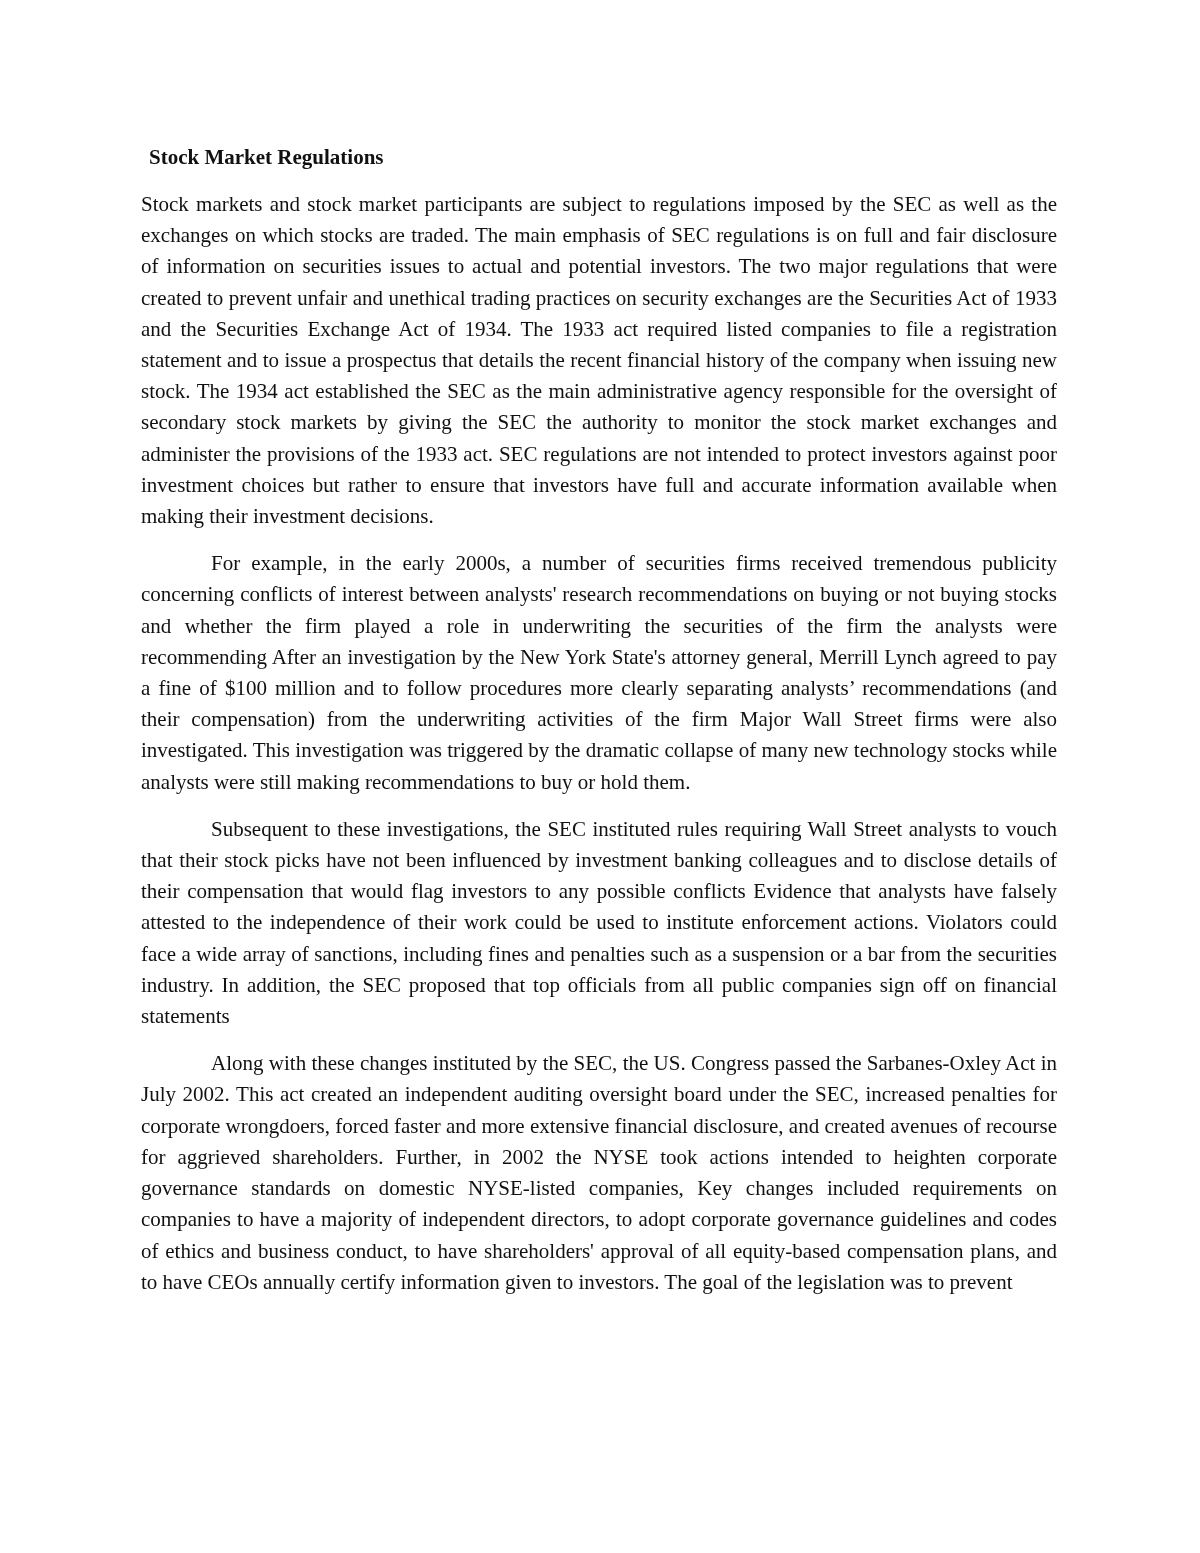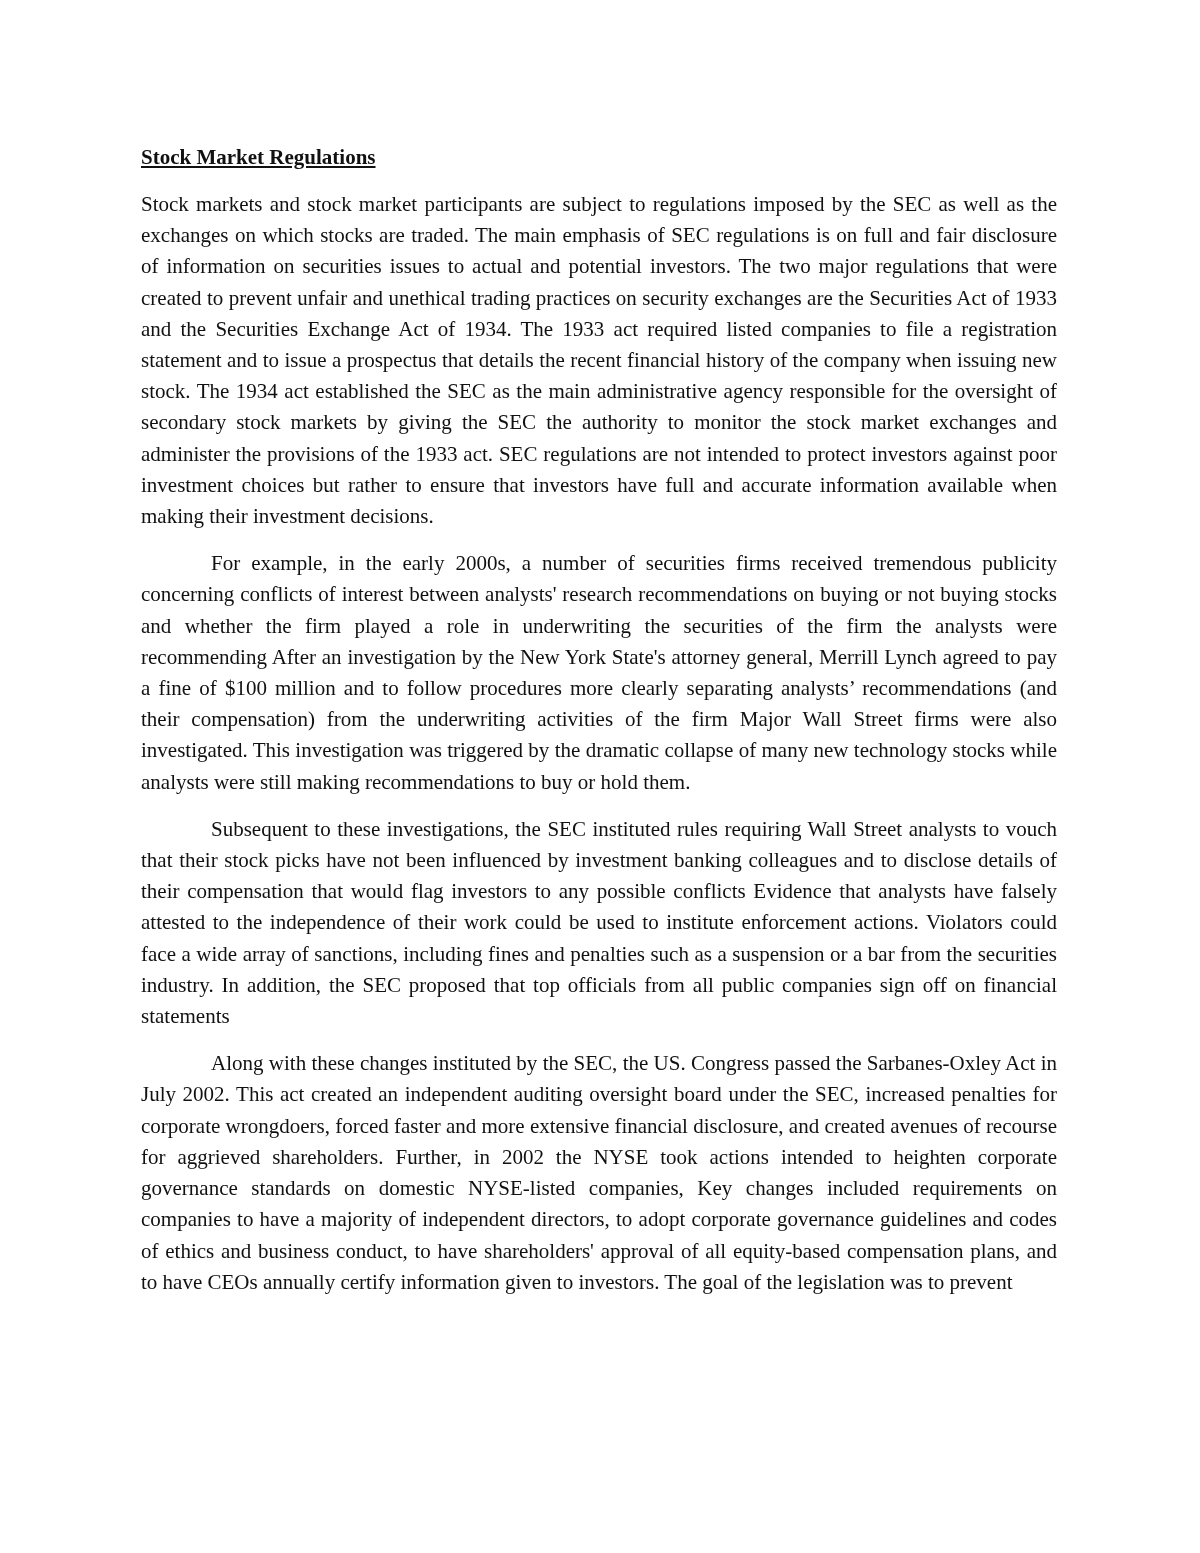--- a/index.html
+++ b/index.html
@@ -18,24 +18,23 @@
       left: 141px;
       top: 142px;
       width: 918px;
       font-family: "Liberation Serif", "DejaVu Serif", serif;
       color: #111111;
       font-size: 21px;
       line-height: 31.2px;
     }
     .title {
       font-weight: bold;
-      margin: 0 0 16px 0;
+      margin: 0 0 16px 8px;
       font-size: 21px;
       line-height: 31px;
-      text-decoration: underline;
     }
     .para {
       margin: 0 2px 16px 0;
       text-align: justify;
       text-align-last: left;
     }
     .para.indent {
       text-indent: 70px;
     }
   </style>

